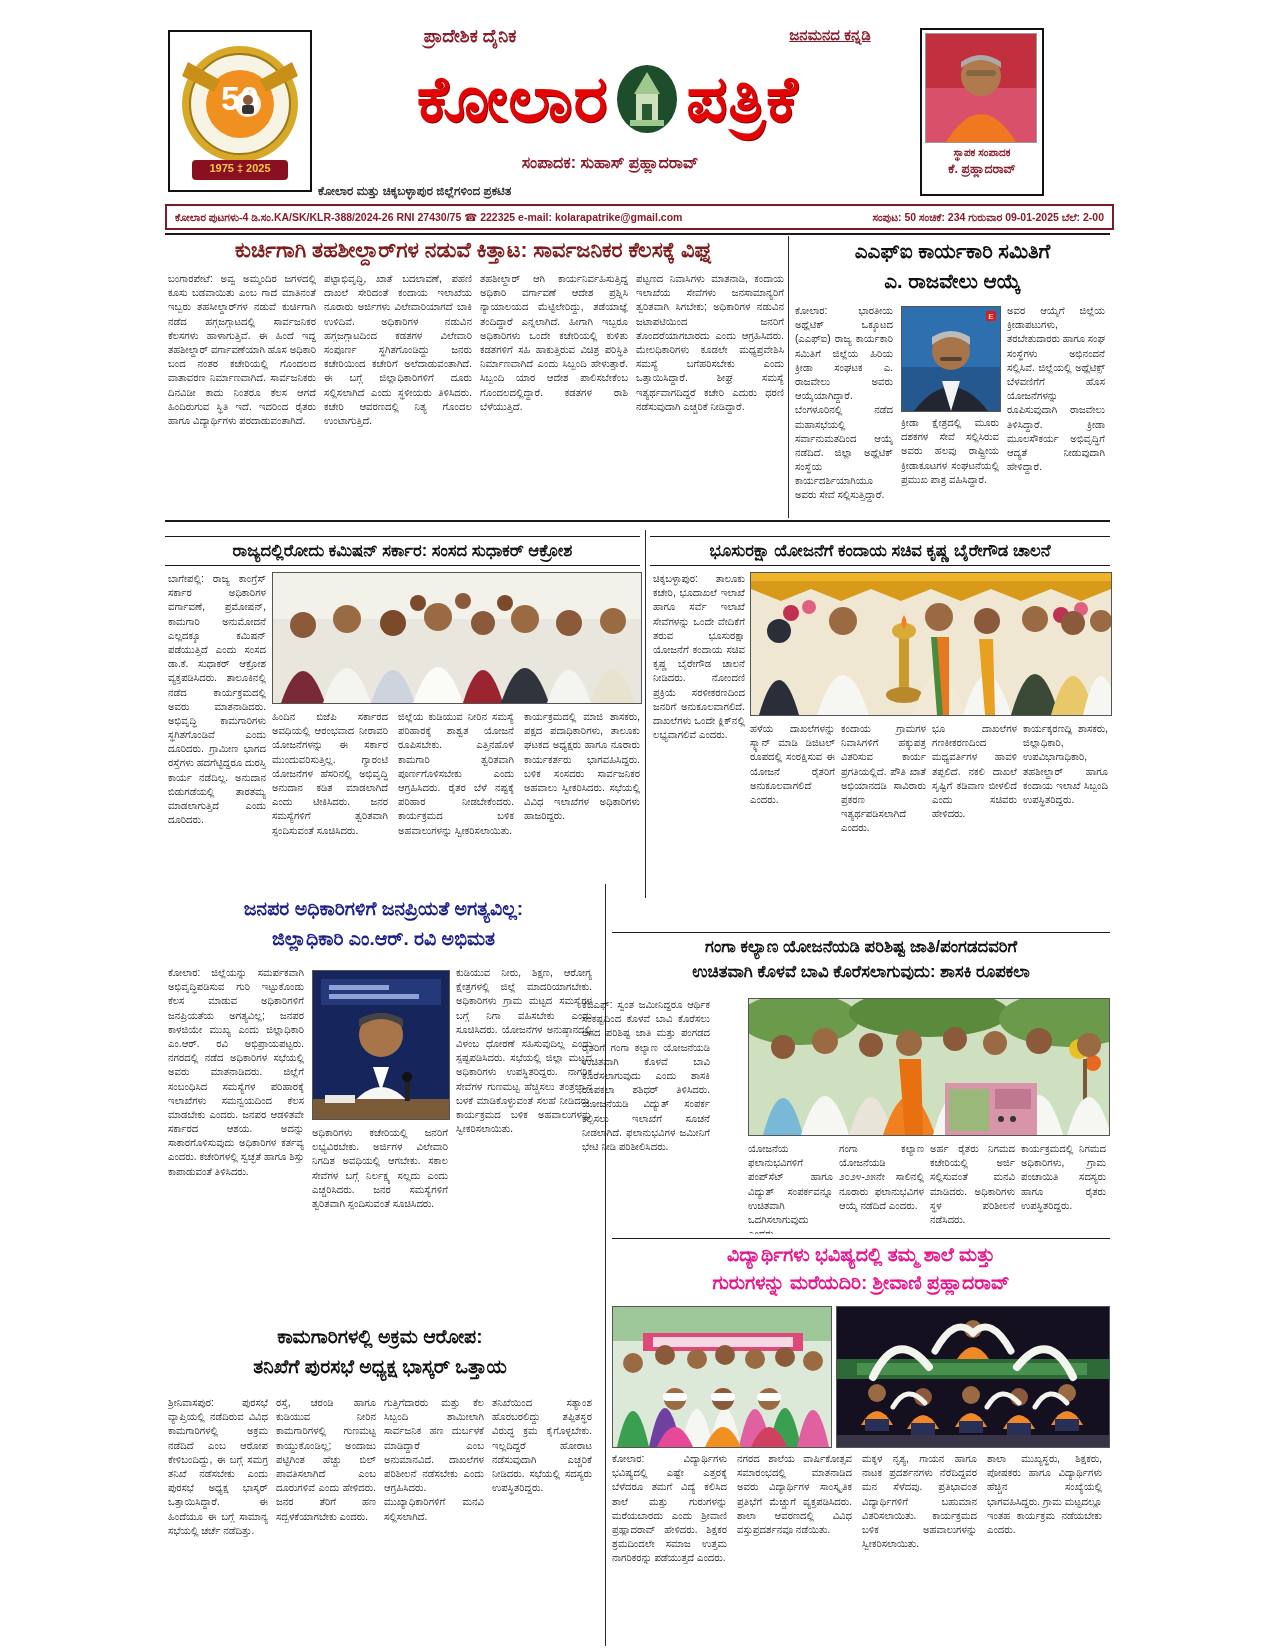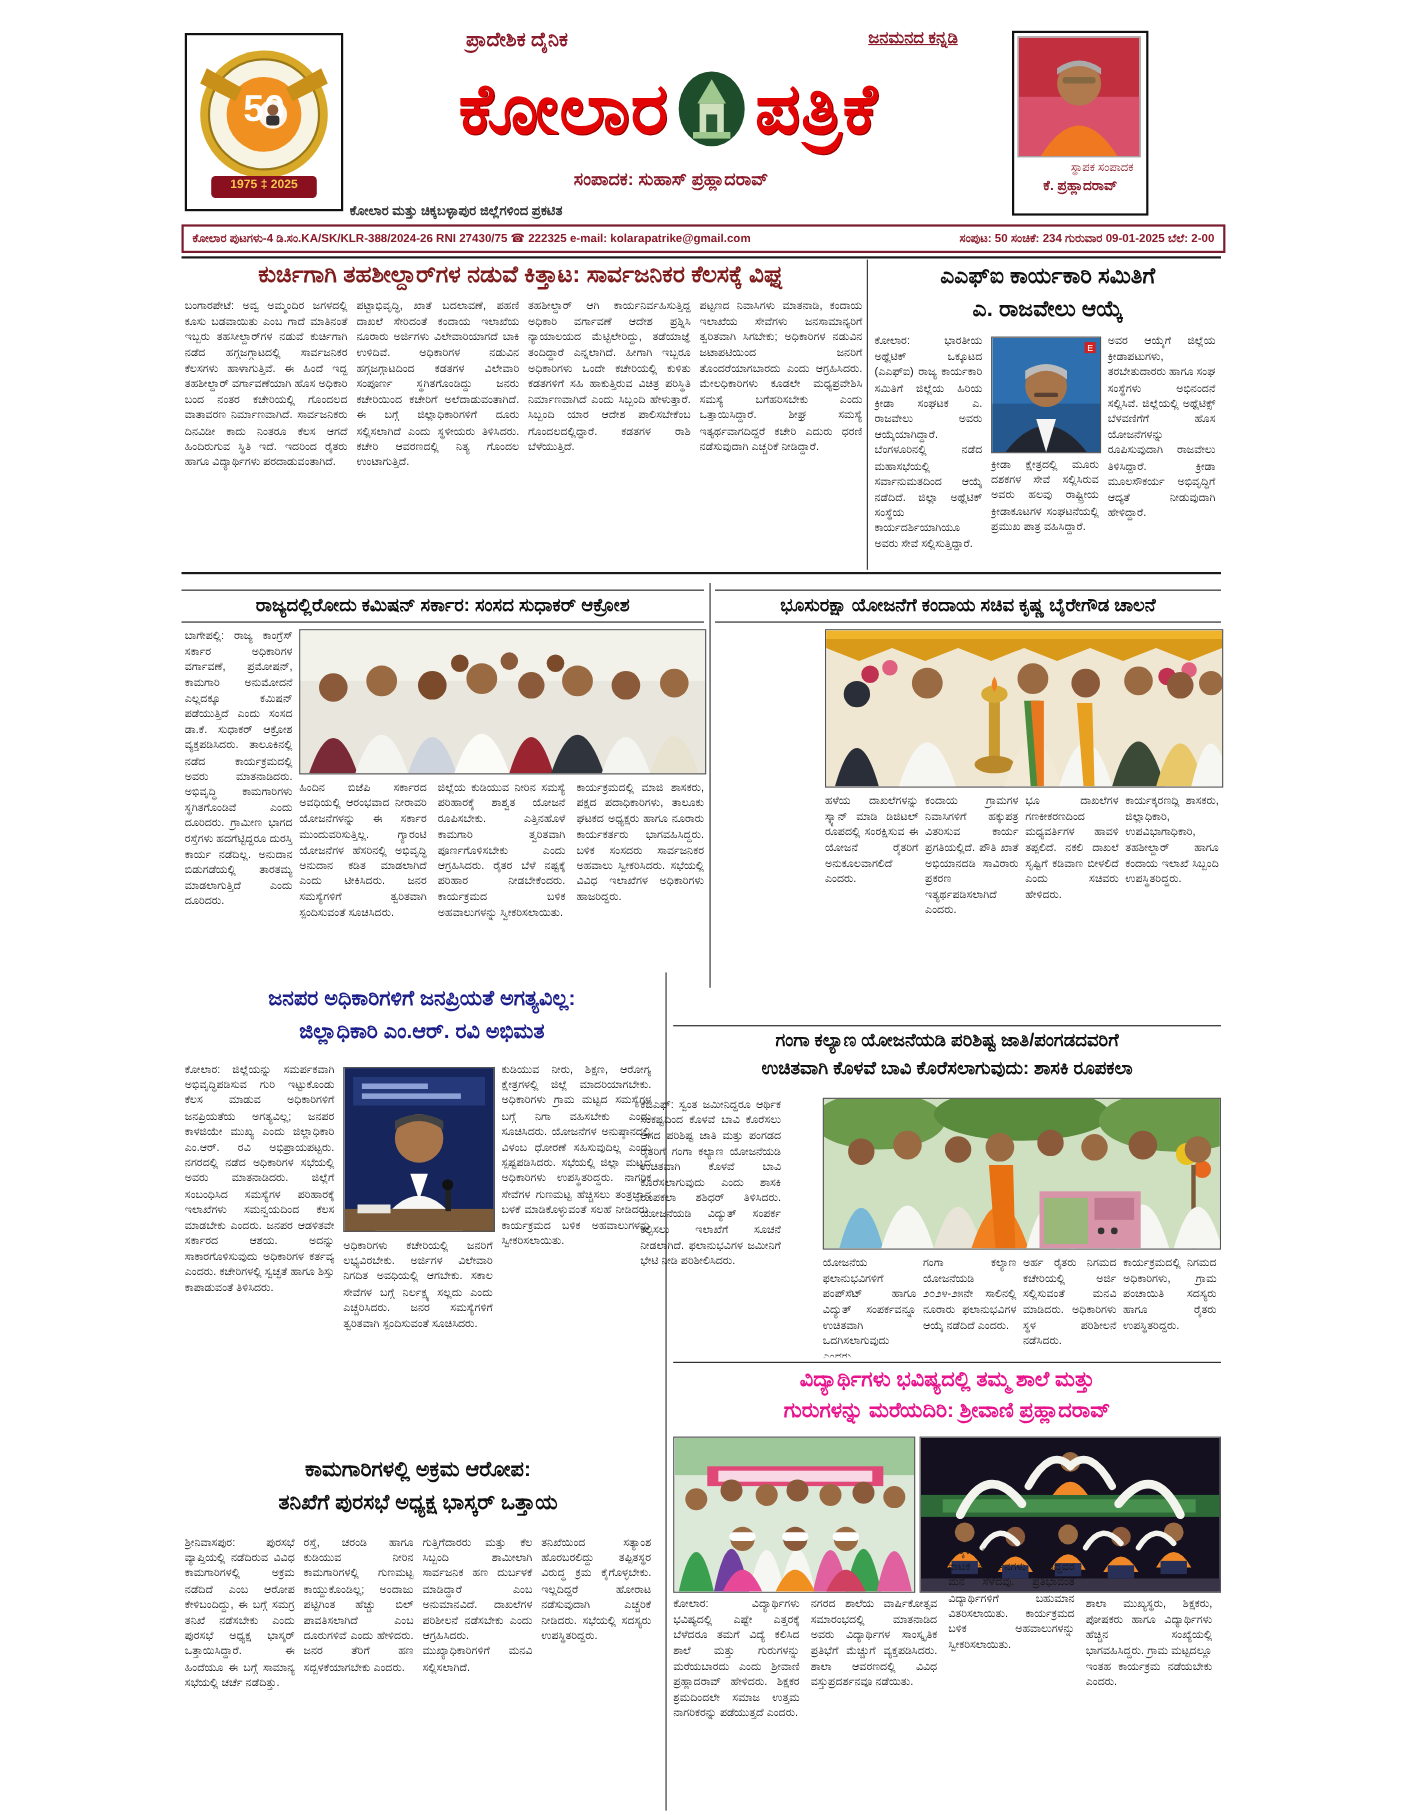--- a/index.html
+++ b/index.html
@@ -73,21 +73,21 @@
     <div class="photo" style="left:3px;top:3px;width:110px;height:108px;border:1px solid #999;">
       <svg viewBox="0 0 110 108" preserveAspectRatio="none">
         <rect width="110" height="108" fill="#c23040"></rect>
         <rect y="54" width="110" height="54" fill="#d8506a"></rect>
         <path d="M20 108 Q55 52 90 108 Z" fill="#f07820"></path>
         <circle cx="55" cy="42" r="20" fill="#b07a4e"></circle>
         <path d="M35 34 Q55 18 75 34 L75 28 Q55 14 35 28 Z" fill="#aaa"></path>
         <rect x="40" y="36" width="30" height="6" rx="3" fill="#553" opacity="0.5"></rect>
       </svg>
     </div>
-    <div class="abs maroon" style="left:0;top:116px;width:120px;text-align:center;font-size:10.5px;font-weight:normal;padding-left:20px;">ಸ್ಥಾಪಕ ಸಂಪಾದಕ</div>
+    <div class="abs maroon" style="left:0;top:116px;width:120px;text-align:center;font-size:10.5px;font-weight:bold;">ಸ್ಥಾಪಕ ಸಂಪಾದಕ</div>
     <div class="abs maroon" style="left:0;top:132px;width:120px;text-align:center;font-size:12.5px;font-weight:bold;">ಕೆ. ಪ್ರಹ್ಲಾದರಾವ್</div>
   </div>
 
   <div id="infobar">
     <span>ಕೋಲಾರ ಪುಟಗಳು-4   ಡಿ.ಸಂ.KA/SK/KLR-388/2024-26   RNI 27430/75   ☎ 222325   e-mail: kolarapatrike@gmail.com</span>
     <span>ಸಂಪುಟ: 50   ಸಂಚಿಕೆ: 234   ಗುರುವಾರ 09-01-2025   ಬೆಲೆ: 2-00</span>
   </div>
 
   <div class="rule" style="left:165px;top:233px;width:945px;height:2px;"></div>
 
@@ -151,20 +151,21 @@
   </div>
   <div class="bodytxt" style="left:272px;top:710px;width:116px;height:188px;">ಹಿಂದಿನ ಬಿಜೆಪಿ ಸರ್ಕಾರದ ಅವಧಿಯಲ್ಲಿ ಆರಂಭವಾದ ನೀರಾವರಿ ಯೋಜನೆಗಳನ್ನು ಈ ಸರ್ಕಾರ ಮುಂದುವರಿಸುತ್ತಿಲ್ಲ. ಗ್ಯಾರಂಟಿ ಯೋಜನೆಗಳ ಹೆಸರಿನಲ್ಲಿ ಅಭಿವೃದ್ಧಿ ಅನುದಾನ ಕಡಿತ ಮಾಡಲಾಗಿದೆ ಎಂದು ಟೀಕಿಸಿದರು. ಜನರ ಸಮಸ್ಯೆಗಳಿಗೆ ತ್ವರಿತವಾಗಿ ಸ್ಪಂದಿಸುವಂತೆ ಸೂಚಿಸಿದರು.</div>
   <div class="bodytxt" style="left:398px;top:710px;width:116px;height:188px;">ಜಿಲ್ಲೆಯ ಕುಡಿಯುವ ನೀರಿನ ಸಮಸ್ಯೆ ಪರಿಹಾರಕ್ಕೆ ಶಾಶ್ವತ ಯೋಜನೆ ರೂಪಿಸಬೇಕು. ಎತ್ತಿನಹೊಳೆ ಕಾಮಗಾರಿ ತ್ವರಿತವಾಗಿ ಪೂರ್ಣಗೊಳಿಸಬೇಕು ಎಂದು ಆಗ್ರಹಿಸಿದರು. ರೈತರ ಬೆಳೆ ನಷ್ಟಕ್ಕೆ ಪರಿಹಾರ ನೀಡಬೇಕೆಂದರು. ಕಾರ್ಯಕ್ರಮದ ಬಳಿಕ ಅಹವಾಲುಗಳನ್ನು ಸ್ವೀಕರಿಸಲಾಯಿತು.</div>
   <div class="bodytxt" style="left:524px;top:710px;width:116px;height:188px;">ಕಾರ್ಯಕ್ರಮದಲ್ಲಿ ಮಾಜಿ ಶಾಸಕರು, ಪಕ್ಷದ ಪದಾಧಿಕಾರಿಗಳು, ತಾಲೂಕು ಘಟಕದ ಅಧ್ಯಕ್ಷರು ಹಾಗೂ ನೂರಾರು ಕಾರ್ಯಕರ್ತರು ಭಾಗವಹಿಸಿದ್ದರು. ಬಳಿಕ ಸಂಸದರು ಸಾರ್ವಜನಿಕರ ಅಹವಾಲು ಸ್ವೀಕರಿಸಿದರು. ಸಭೆಯಲ್ಲಿ ವಿವಿಧ ಇಲಾಖೆಗಳ ಅಧಿಕಾರಿಗಳು ಹಾಜರಿದ್ದರು.</div>
 
   <div class="vrule" style="left:645px;top:530px;height:368px;"></div>
 
   <div class="rule" style="left:650px;top:536px;width:460px;height:1px;"></div>
   <div class="hl hl-black" style="left:650px;top:541px;width:460px;font-size:16.5px;">ಭೂಸುರಕ್ಷಾ ಯೋಜನೆಗೆ ಕಂದಾಯ ಸಚಿವ ಕೃಷ್ಣ ಬೈರೇಗೌಡ ಚಾಲನೆ</div>
   <div class="rule" style="left:650px;top:565px;width:460px;height:1px;"></div>
+  <div class="bodytxt" style="left:653px;top:572px;width:92px;height:306px;">ಚಿಕ್ಕಬಳ್ಳಾಪುರ: ತಾಲೂಕು ಕಚೇರಿ, ಭೂದಾಖಲೆ ಇಲಾಖೆ ಹಾಗೂ ಸರ್ವೆ ಇಲಾಖೆ ಸೇವೆಗಳನ್ನು ಒಂದೇ ವೇದಿಕೆಗೆ ತರುವ ಭೂಸುರಕ್ಷಾ ಯೋಜನೆಗೆ ಕಂದಾಯ ಸಚಿವ ಕೃಷ್ಣ ಬೈರೇಗೌಡ ಚಾಲನೆ ನೀಡಿದರು. ನೋಂದಣಿ ಪ್ರಕ್ರಿಯೆ ಸರಳೀಕರಣದಿಂದ ಜನರಿಗೆ ಅನುಕೂಲವಾಗಲಿದೆ. ದಾಖಲೆಗಳು ಒಂದೇ ಕ್ಲಿಕ್‌ನಲ್ಲಿ ಲಭ್ಯವಾಗಲಿವೆ ಎಂದರು.</div>
   <div class="photo" style="left:750px;top:572px;width:360px;height:142px;">
     <svg viewBox="0 0 360 142" preserveAspectRatio="none">
       <rect width="360" height="142" fill="#efe7d2"></rect>
       <rect width="360" height="16" fill="#f0b42a"></rect>
       <path d="M0 16 L30 28 L60 16 L90 28 L120 16 L150 28 L180 16 L210 28 L240 16 L270 28 L300 16 L330 28 L360 16 L360 8 L0 8 Z" fill="#d89a18"></path>
       <circle cx="40" cy="40" r="8" fill="#c03050"></circle>
         <circle cx="58" cy="34" r="7" fill="#e06080"></circle>
         <circle cx="30" cy="56" r="7" fill="#c03050"></circle>
       <circle cx="310" cy="42" r="8" fill="#c03050"></circle>
         <circle cx="330" cy="36" r="7" fill="#e06080"></circle>
@@ -323,21 +324,21 @@
         <path d="M214 118 Q230 90 246 118 Z" fill="#f08828"></path>
         <rect x="218" y="112" width="24" height="12" fill="#283058"></rect>
       <path d="M56 100 Q70 76 88 96" stroke="#f4f4ee" stroke-width="5" fill="none" stroke-linecap="round"></path>
       <path d="M150 100 Q164 76 182 96" stroke="#f4f4ee" stroke-width="5" fill="none" stroke-linecap="round"></path>
       <path d="M198 100 Q212 76 230 96" stroke="#f4f4ee" stroke-width="5" fill="none" stroke-linecap="round"></path>
       <rect y="128" width="272" height="12" fill="#3a3448"></rect>
     </svg>
   </div>
   <div class="bodytxt" style="left:612px;top:1452px;width:115px;height:192px;">ಕೋಲಾರ: ವಿದ್ಯಾರ್ಥಿಗಳು ಭವಿಷ್ಯದಲ್ಲಿ ಎಷ್ಟೇ ಎತ್ತರಕ್ಕೆ ಬೆಳೆದರೂ ತಮಗೆ ವಿದ್ಯೆ ಕಲಿಸಿದ ಶಾಲೆ ಮತ್ತು ಗುರುಗಳನ್ನು ಮರೆಯಬಾರದು ಎಂದು ಶ್ರೀವಾಣಿ ಪ್ರಹ್ಲಾದರಾವ್ ಹೇಳಿದರು. ಶಿಕ್ಷಕರ ಶ್ರಮದಿಂದಲೇ ಸಮಾಜ ಉತ್ತಮ ನಾಗರಿಕರನ್ನು ಪಡೆಯುತ್ತದೆ ಎಂದರು.</div>
   <div class="bodytxt" style="left:737px;top:1452px;width:115px;height:192px;">ನಗರದ ಶಾಲೆಯ ವಾರ್ಷಿಕೋತ್ಸವ ಸಮಾರಂಭದಲ್ಲಿ ಮಾತನಾಡಿದ ಅವರು ವಿದ್ಯಾರ್ಥಿಗಳ ಸಾಂಸ್ಕೃತಿಕ ಪ್ರತಿಭೆಗೆ ಮೆಚ್ಚುಗೆ ವ್ಯಕ್ತಪಡಿಸಿದರು. ಶಾಲಾ ಆವರಣದಲ್ಲಿ ವಿವಿಧ ವಸ್ತುಪ್ರದರ್ಶನವೂ ನಡೆಯಿತು.</div>
-  <div class="bodytxt" style="left:862px;top:1404px;width:115px;height:192px;">ಮಕ್ಕಳ ನೃತ್ಯ, ಗಾಯನ ಹಾಗೂ ನಾಟಕ ಪ್ರದರ್ಶನಗಳು ನೆರೆದಿದ್ದವರ ಮನ ಸೆಳೆದವು. ಪ್ರತಿಭಾವಂತ ವಿದ್ಯಾರ್ಥಿಗಳಿಗೆ ಬಹುಮಾನ ವಿತರಿಸಲಾಯಿತು. ಕಾರ್ಯಕ್ರಮದ ಬಳಿಕ ಅಹವಾಲುಗಳನ್ನು ಸ್ವೀಕರಿಸಲಾಯಿತು.</div>
+  <div class="bodytxt" style="left:862px;top:1452px;width:115px;height:192px;">ಮಕ್ಕಳ ನೃತ್ಯ, ಗಾಯನ ಹಾಗೂ ನಾಟಕ ಪ್ರದರ್ಶನಗಳು ನೆರೆದಿದ್ದವರ ಮನ ಸೆಳೆದವು. ಪ್ರತಿಭಾವಂತ ವಿದ್ಯಾರ್ಥಿಗಳಿಗೆ ಬಹುಮಾನ ವಿತರಿಸಲಾಯಿತು. ಕಾರ್ಯಕ್ರಮದ ಬಳಿಕ ಅಹವಾಲುಗಳನ್ನು ಸ್ವೀಕರಿಸಲಾಯಿತು.</div>
   <div class="bodytxt" style="left:987px;top:1452px;width:115px;height:192px;">ಶಾಲಾ ಮುಖ್ಯಸ್ಥರು, ಶಿಕ್ಷಕರು, ಪೋಷಕರು ಹಾಗೂ ವಿದ್ಯಾರ್ಥಿಗಳು ಹೆಚ್ಚಿನ ಸಂಖ್ಯೆಯಲ್ಲಿ ಭಾಗವಹಿಸಿದ್ದರು. ಗ್ರಾಮ ಮಟ್ಟದಲ್ಲೂ ಇಂತಹ ಕಾರ್ಯಕ್ರಮ ನಡೆಯಬೇಕು ಎಂದರು.</div>
 
   <div class="hl hl-black" style="left:168px;top:1326px;width:424px;font-size:19px;">ಕಾಮಗಾರಿಗಳಲ್ಲಿ ಅಕ್ರಮ ಆರೋಪ:</div>
   <div class="hl hl-black" style="left:168px;top:1356px;width:424px;font-size:19px;">ತನಿಖೆಗೆ ಪುರಸಭೆ ಅಧ್ಯಕ್ಷ ಭಾಸ್ಕರ್ ಒತ್ತಾಯ</div>
   <div class="bodytxt" style="left:168px;top:1396px;width:100px;height:250px;">ಶ್ರೀನಿವಾಸಪುರ: ಪುರಸಭೆ ವ್ಯಾಪ್ತಿಯಲ್ಲಿ ನಡೆದಿರುವ ವಿವಿಧ ಕಾಮಗಾರಿಗಳಲ್ಲಿ ಅಕ್ರಮ ನಡೆದಿದೆ ಎಂಬ ಆರೋಪ ಕೇಳಿಬಂದಿದ್ದು, ಈ ಬಗ್ಗೆ ಸಮಗ್ರ ತನಿಖೆ ನಡೆಸಬೇಕು ಎಂದು ಪುರಸಭೆ ಅಧ್ಯಕ್ಷ ಭಾಸ್ಕರ್ ಒತ್ತಾಯಿಸಿದ್ದಾರೆ. ಈ ಹಿಂದೆಯೂ ಈ ಬಗ್ಗೆ ಸಾಮಾನ್ಯ ಸಭೆಯಲ್ಲಿ ಚರ್ಚೆ ನಡೆದಿತ್ತು.</div>
   <div class="bodytxt" style="left:276px;top:1396px;width:100px;height:250px;">ರಸ್ತೆ, ಚರಂಡಿ ಹಾಗೂ ಕುಡಿಯುವ ನೀರಿನ ಕಾಮಗಾರಿಗಳಲ್ಲಿ ಗುಣಮಟ್ಟ ಕಾಯ್ದುಕೊಂಡಿಲ್ಲ; ಅಂದಾಜು ಪಟ್ಟಿಗಿಂತ ಹೆಚ್ಚು ಬಿಲ್ ಪಾವತಿಸಲಾಗಿದೆ ಎಂಬ ದೂರುಗಳಿವೆ ಎಂದು ಹೇಳಿದರು. ಜನರ ತೆರಿಗೆ ಹಣ ಸದ್ಬಳಕೆಯಾಗಬೇಕು ಎಂದರು.</div>
   <div class="bodytxt" style="left:384px;top:1396px;width:100px;height:250px;">ಗುತ್ತಿಗೆದಾರರು ಮತ್ತು ಕೆಲ ಸಿಬ್ಬಂದಿ ಶಾಮೀಲಾಗಿ ಸಾರ್ವಜನಿಕ ಹಣ ದುರ್ಬಳಕೆ ಮಾಡಿದ್ದಾರೆ ಎಂಬ ಅನುಮಾನವಿದೆ. ದಾಖಲೆಗಳ ಪರಿಶೀಲನೆ ನಡೆಸಬೇಕು ಎಂದು ಆಗ್ರಹಿಸಿದರು. ಮುಖ್ಯಾಧಿಕಾರಿಗಳಿಗೆ ಮನವಿ ಸಲ್ಲಿಸಲಾಗಿದೆ.</div>
   <div class="bodytxt" style="left:492px;top:1396px;width:100px;height:250px;">ತನಿಖೆಯಿಂದ ಸತ್ಯಾಂಶ ಹೊರಬರಲಿದ್ದು ತಪ್ಪಿತಸ್ಥರ ವಿರುದ್ಧ ಕ್ರಮ ಕೈಗೊಳ್ಳಬೇಕು. ಇಲ್ಲದಿದ್ದರೆ ಹೋರಾಟ ನಡೆಸುವುದಾಗಿ ಎಚ್ಚರಿಕೆ ನೀಡಿದರು. ಸಭೆಯಲ್ಲಿ ಸದಸ್ಯರು ಉಪಸ್ಥಿತರಿದ್ದರು.</div>
 
 </div>

